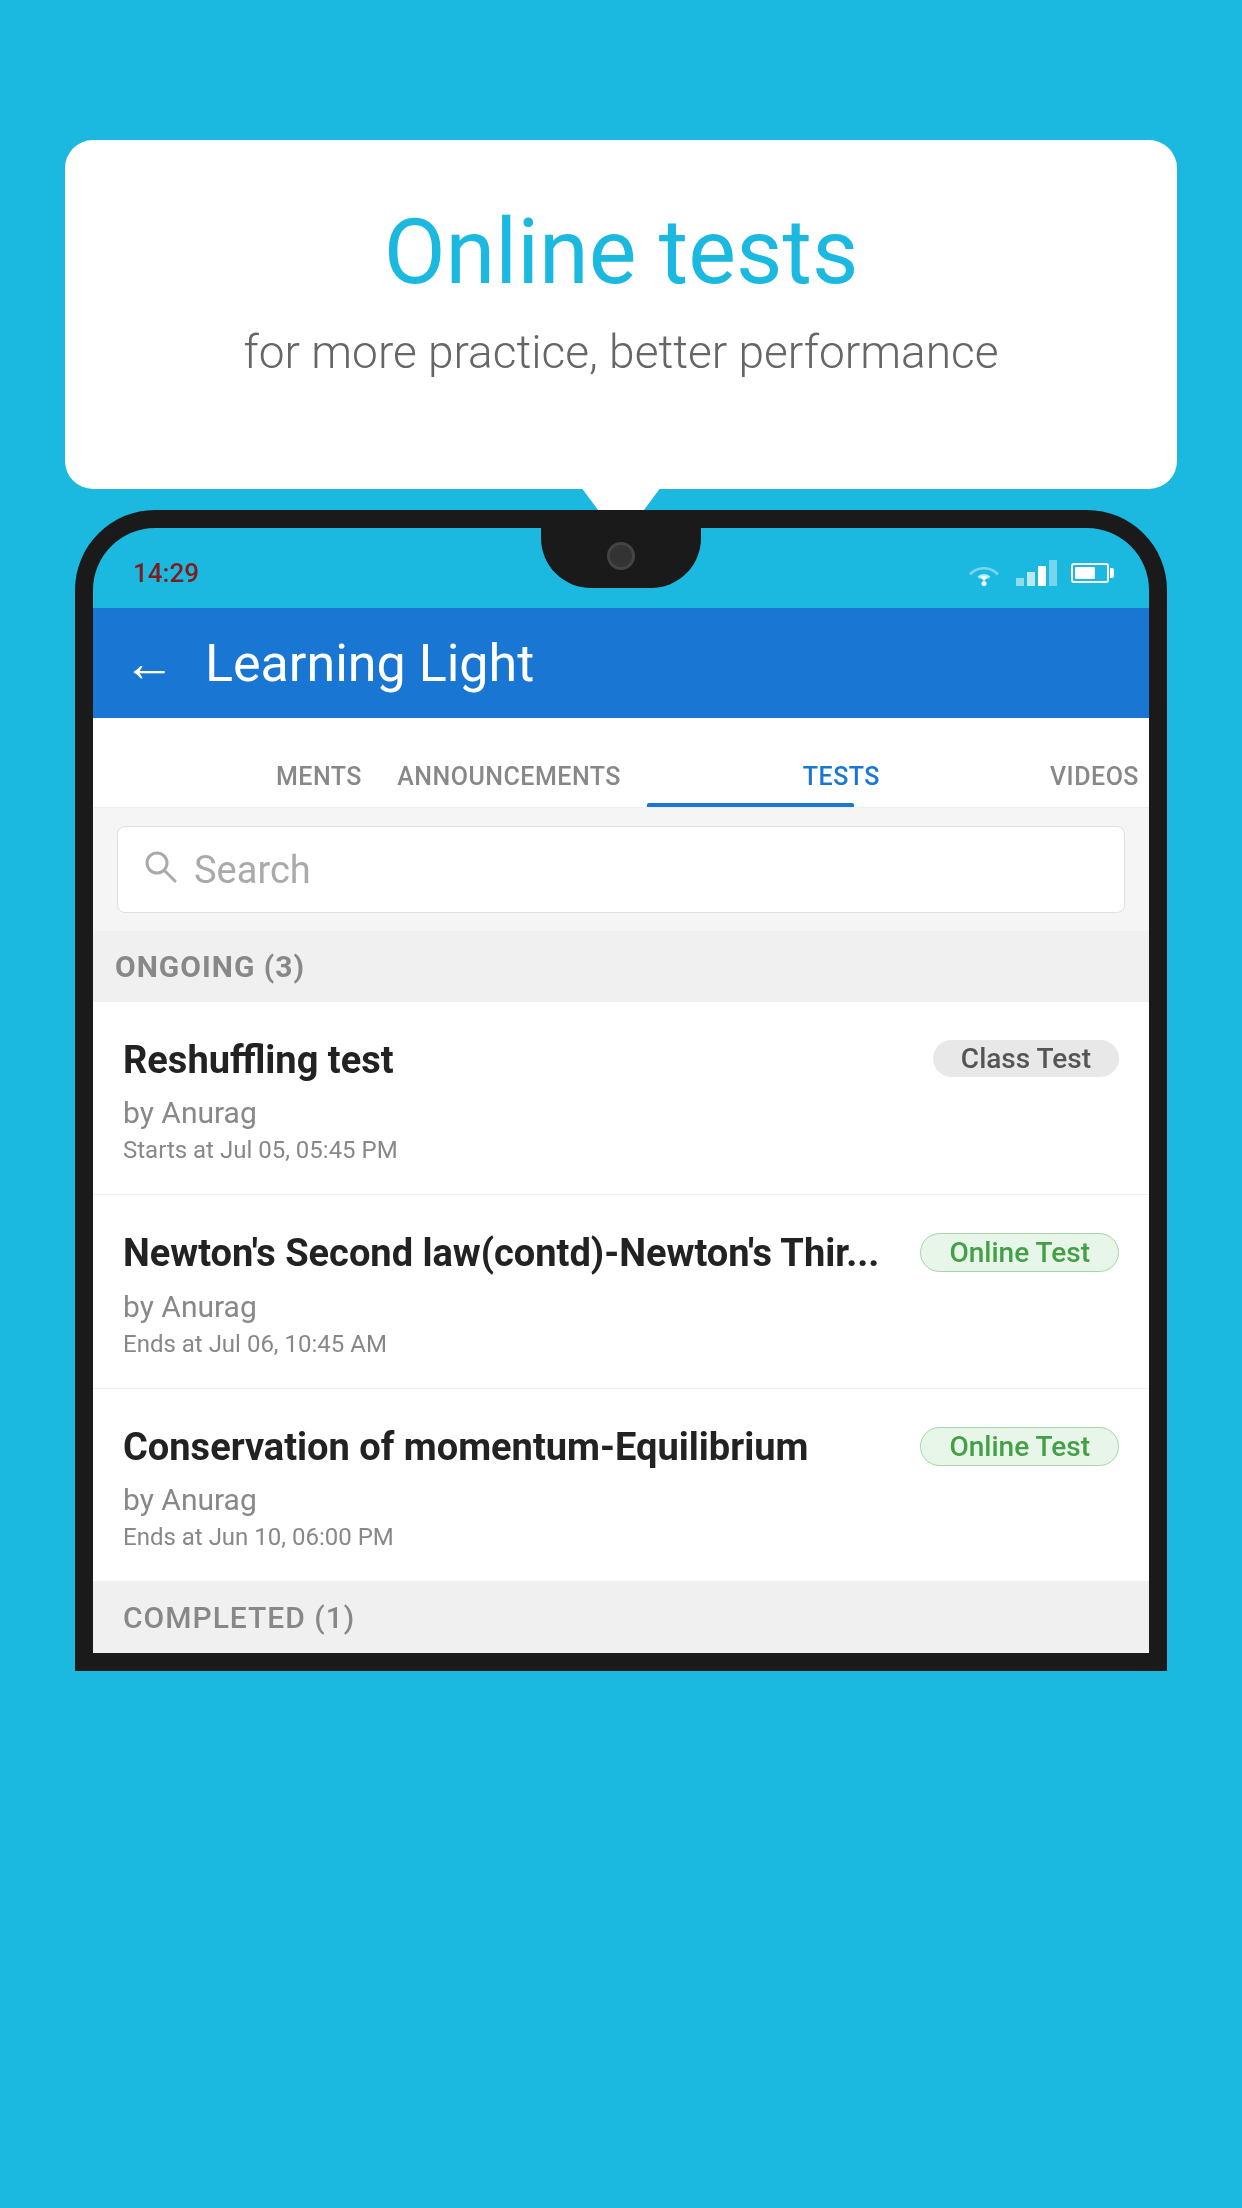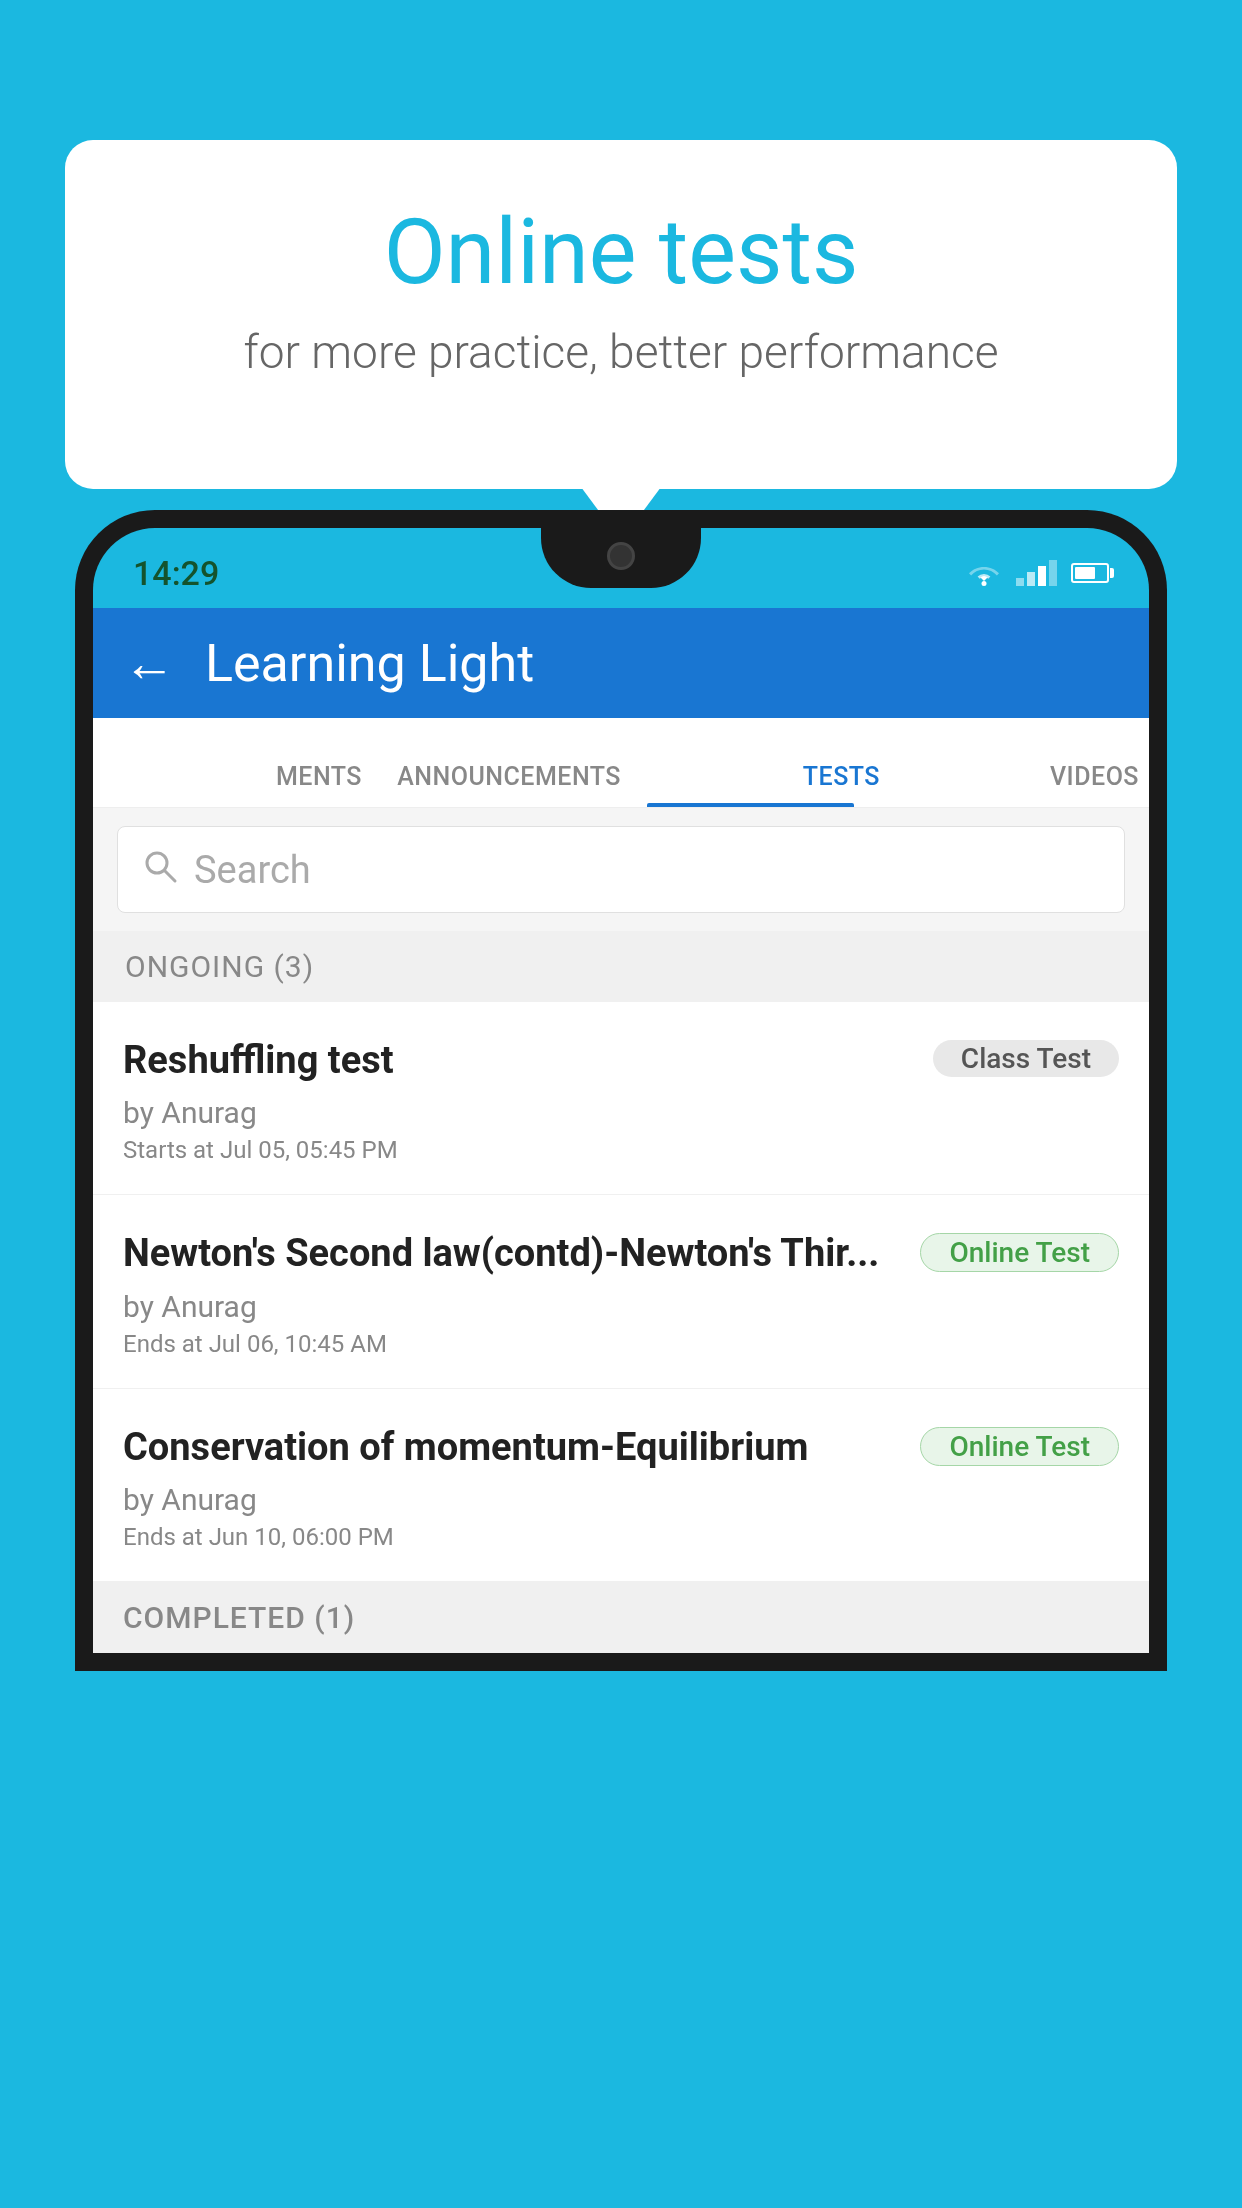--- a/index.html
+++ b/index.html
@@ -89,22 +89,22 @@
       background: #1bb8e0;
       display: flex;
       align-items: center;
       justify-content: space-between;
       padding: 0 40px;
       border-radius: 62px 62px 0 0;
       position: relative;
       z-index: 9;
     }
     .status-time {
-      font-size: 34px;
-      color: #14532d;
+      font-size: 26px;
+      color: #7f1d1d;
       font-weight: 500;
       padding-top: 10px;
     }
     .status-icons {
       display: flex;
       align-items: center;
       gap: 14px;
       padding-top: 10px;
     }
     .signal-bars {
@@ -225,24 +225,24 @@
       font-size: 38px;
     }
     .search-icon-svg {
       color: #aaa;
       font-size: 42px;
     }
 
     
     .section-header {
       background: #f0f0f0;
-      padding: 18px 32px;
+      padding: 18px 22px;
       font-size: 30px;
       color: #888;
-      font-weight: 400;
+      font-weight: 700;
       letter-spacing: 1px;
     }
 
     
     .test-item {
       background: white;
       padding: 34px 30px 30px;
       border-bottom: 1px solid #f0f0f0;
       display: flex;
       justify-content: space-between;

